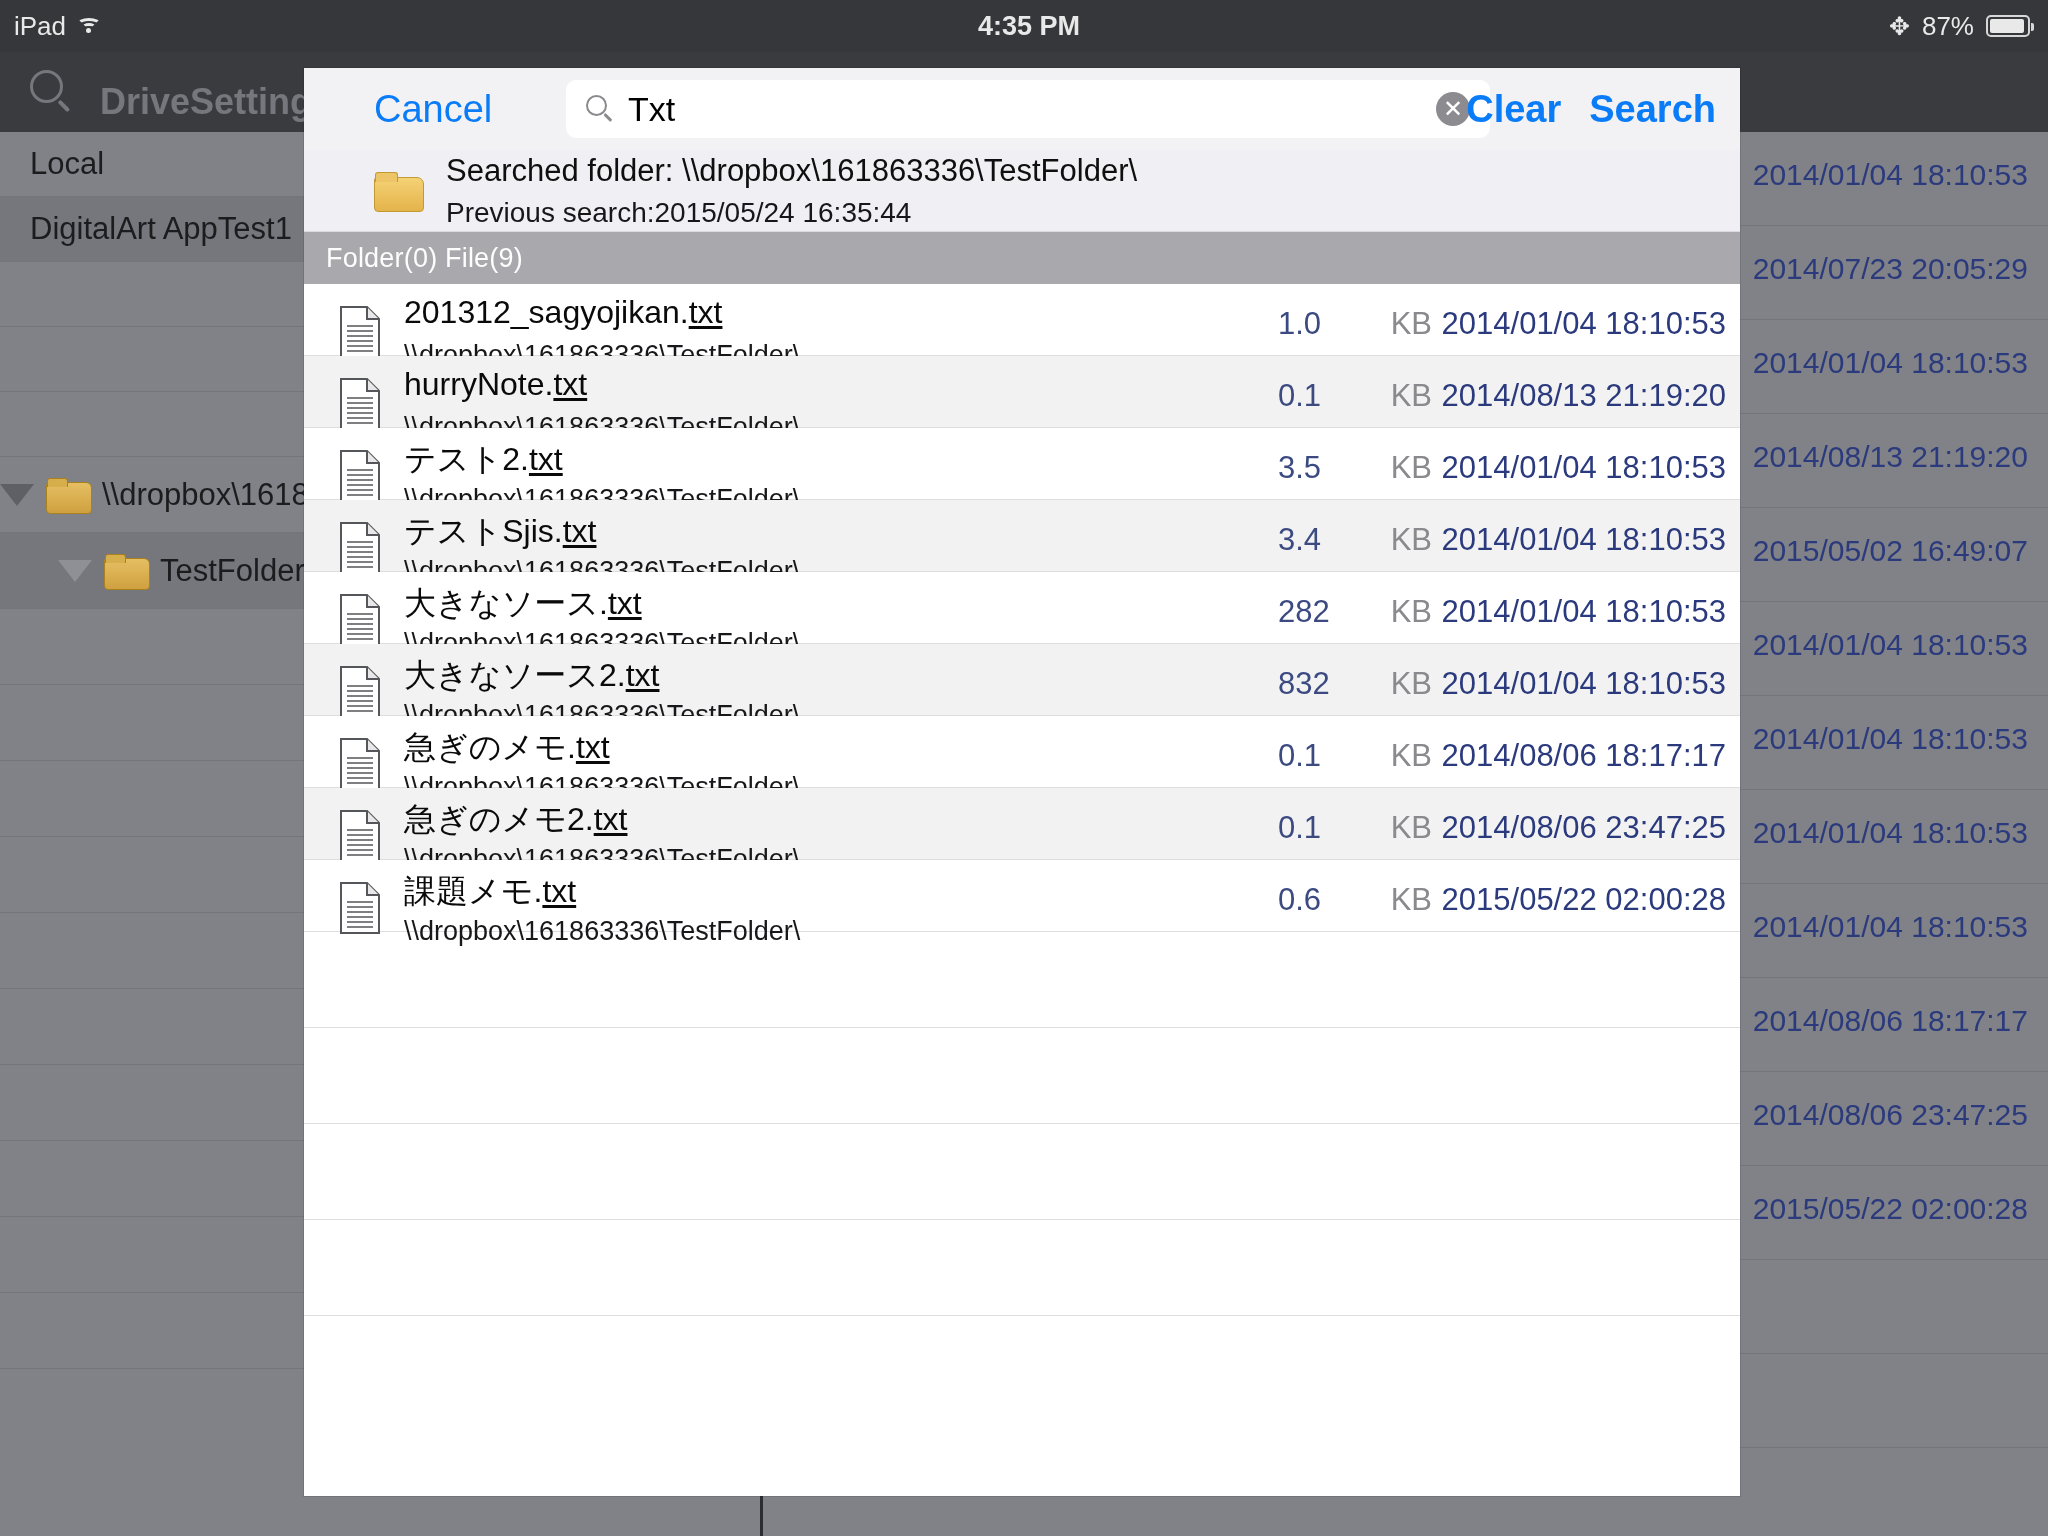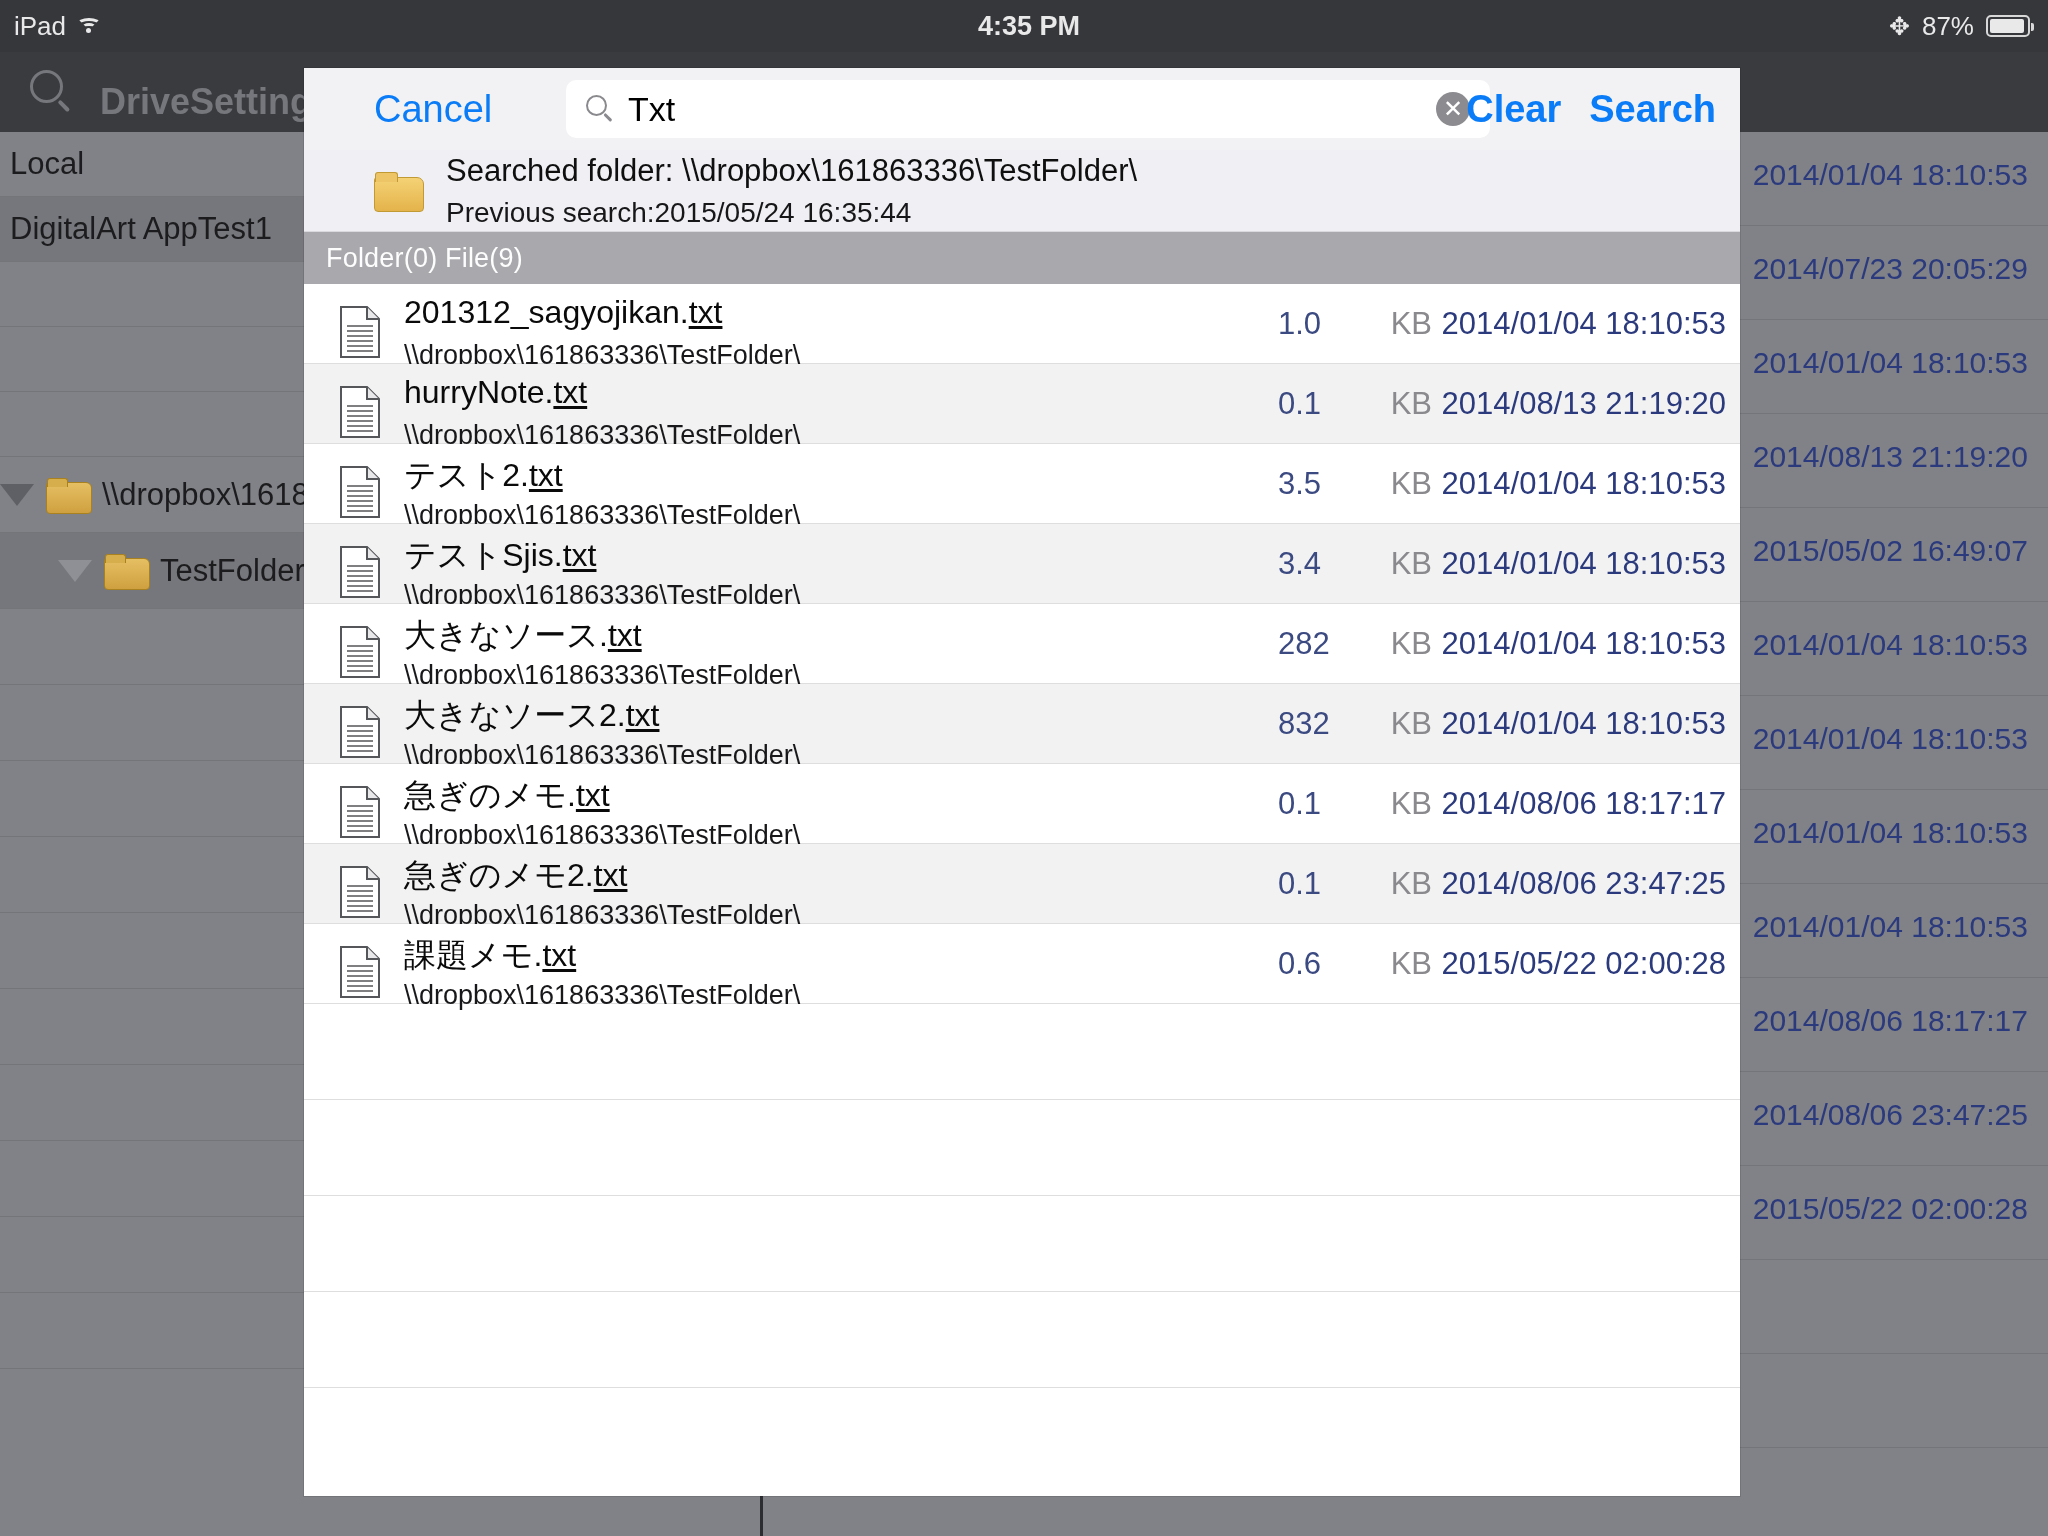--- a/index.html
+++ b/index.html
@@ -44,21 +44,21 @@
     transform: rotate(45deg); left: 27px; top: 34px; border-radius: 2px; }
   .nav-title { position: absolute; left: 100px; top: 19px; font-size: 36px; color: #76777c; font-weight: 600; margin-top: 10px; }
   .nav-right { position: absolute; right: 18px; top: 16px; display: flex; align-items: center; gap: 42px; }
   .nav-right span { font-size: 35px; color: #76777c; }
   .info-circle { width: 48px; height: 48px; border: 2.5px solid #76777c; border-radius: 50%;
     color: #76777c; font-size: 30px; display: flex; align-items: center; justify-content: center;
     font-family: "Liberation Serif", serif; font-style: italic; }
 
   
   .bg-sidebar { position: absolute; left: 0; top: 132px; width: 305px; bottom: 0; background: #808287; }
-  .bg-side-row { height: 65px; display: flex; align-items: center; padding-left: 10px;
+  .bg-side-row { height: 65px; display: flex; align-items: center; padding-left: 30px;
     border-bottom: 1px solid #747579; font-size: 31px; color: #1c1c1e; }
   .bg-side-row.alt { background: #76777c; }
   .tree-row { height: 76px; display: flex; align-items: center; border-bottom: 1px solid #747579;
     font-size: 31px; color: #1c1c1e; white-space: nowrap; overflow: hidden; }
   .tree-row.alt { background: #76777c; }
   .tri { width: 0; height: 0; border-left: 17px solid transparent; border-right: 17px solid transparent; flex: none; }
   .tri.open { border-top: 22px solid #5f6065; }
   .tri.open-light { border-top: 22px solid #8e9095; }
   .folder-ic { width: 44px; height: 34px; flex: none; position: relative; margin: 0 12px; }
   .folder-ic::before { content:""; position:absolute; left:0; top:4px; width:44px; height:30px;
@@ -103,21 +103,21 @@
     background: linear-gradient(#f5d275,#e4b34b); border:1.5px solid #c29a33; border-radius: 3px 7px 4px 4px; }
   .folder-big::after { content:""; position:absolute; left:1px; top:0; width:21px; height:9px;
     background:#eec566; border:1.5px solid #c29a33; border-bottom:none; border-radius: 3px 3px 0 0; }
   .searched-txt { display: flex; flex-direction: column; gap: 8px; }
   .searched-txt .l1 { font-size: 31px; color: #0f0f10; }
   .searched-txt .l2 { font-size: 28px; color: #17171a; }
 
   .count-bar { height: 52px; background: #a9a9ad; color: #fdfdfd; font-size: 27px;
     display: flex; align-items: center; padding-left: 22px; letter-spacing: 0.2px; }
 
-  .frow { height: 80px; border-bottom: 1px solid #dededf; position: relative; background: #fff; }
+  .frow { height: 72px; border-bottom: 1px solid #dededf; position: relative; background: #fff; }
   .frow.alt { background: #f2f2f2; }
   .doc-ic { position: absolute; left: 36px; top: 22px; width: 40px; height: 52px; }
   .doc-ic svg { display: block; }
   .fname { position: absolute; left: 100px; top: 10px; font-size: 32px; color: #0a0a0b; white-space: nowrap; }
   .fname u { text-decoration: underline; text-underline-offset: 3px; }
   .fpath { position: absolute; left: 100px; top: 56px; font-size: 27px; color: #18181b; white-space: nowrap; }
   .fsize { position: absolute; right: 342px; top: 22px; font-size: 31px; color: #3c4a82;
     text-align: left; width: 120px; }
   .funit { position: absolute; right: 308px; top: 22px; font-size: 31px; color: #8a8a8e; }
   .fdate { position: absolute; right: 14px; top: 22px; font-size: 31px; color: #2b3a7d; }

